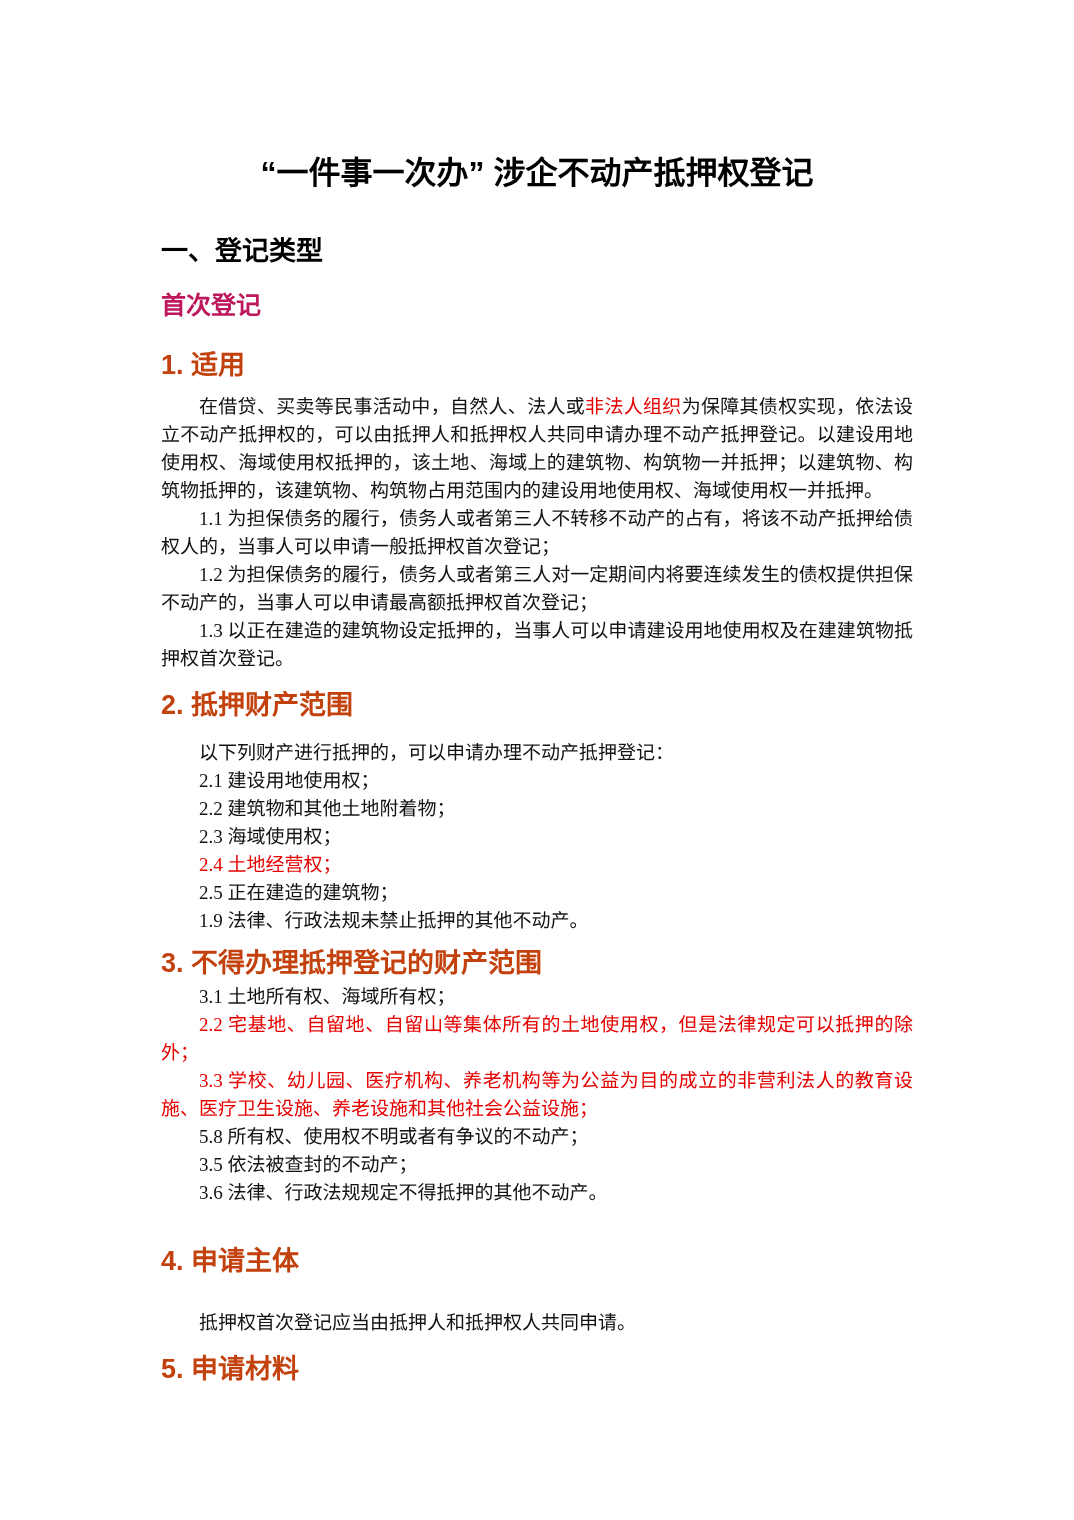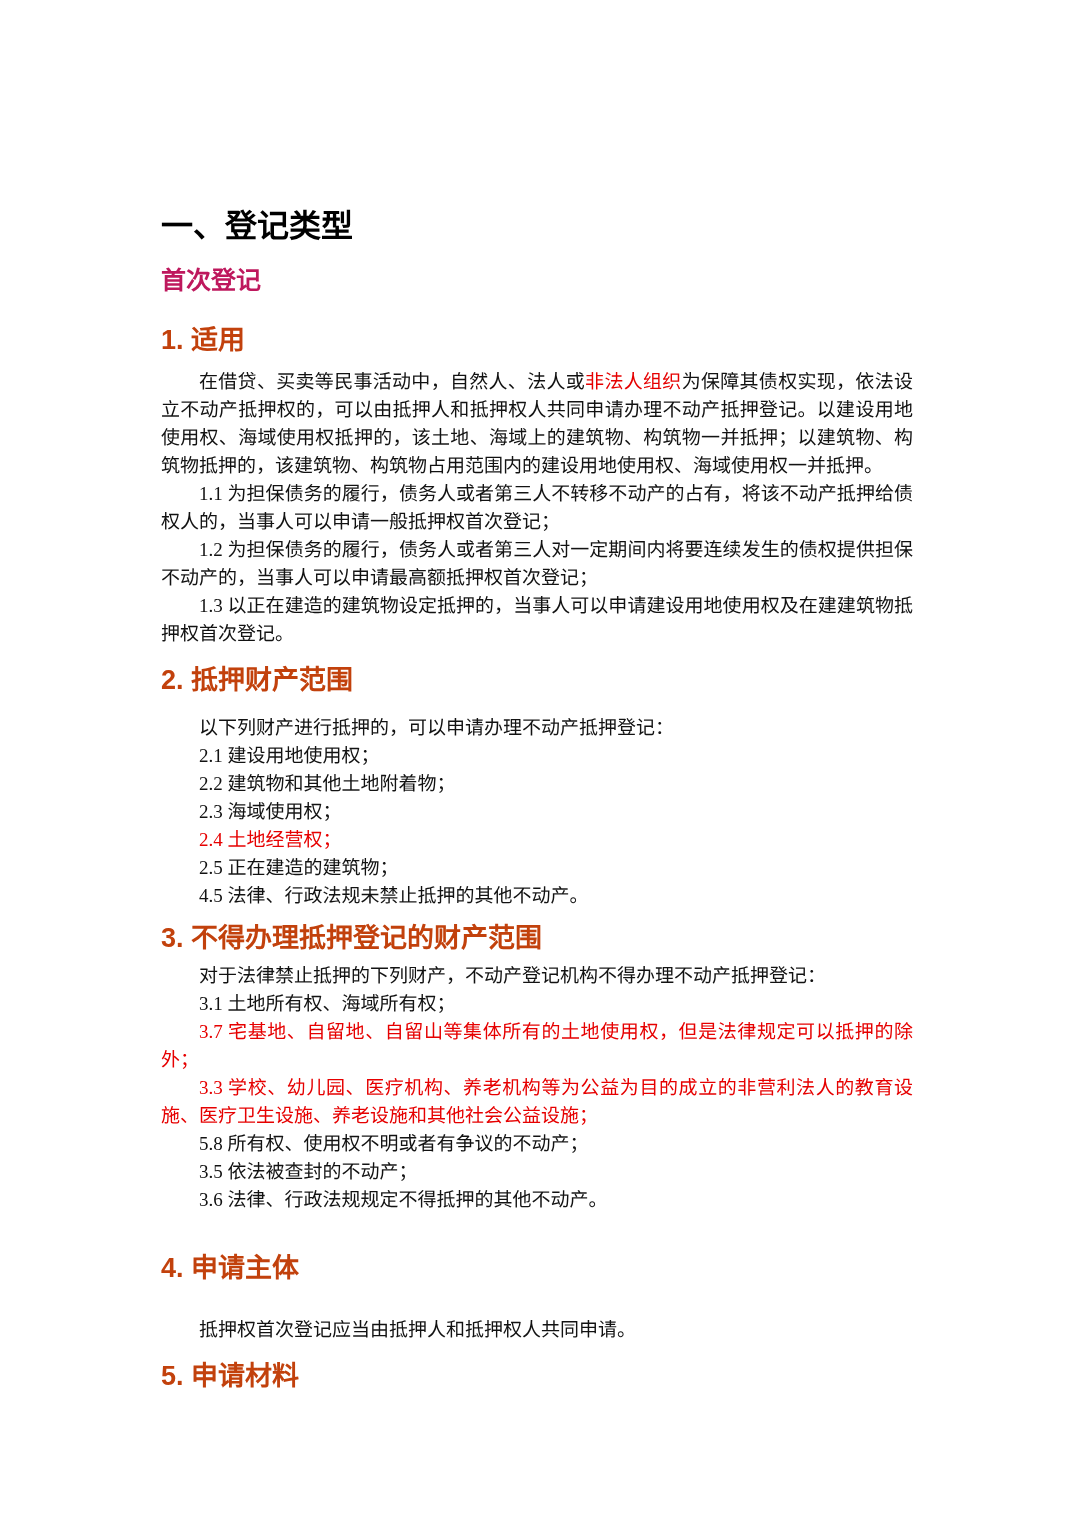--- a/index.html
+++ b/index.html
@@ -22,24 +22,24 @@
     font-weight: bold;
     font-size: 32px;
     line-height: 46px;
     color: #000000;
     text-align: center;
     margin: 0;
   }
   .h-level1 {
     font-family: "Liberation Sans", "DejaVu Sans", sans-serif;
     font-weight: bold;
-    font-size: 32px;
+    font-size: 27px;
     line-height: 38px;
     color: #000000;
-    margin: 57px 0 0 0;
+    margin: 36px 0 0 0;
   }
   .h-level2 {
     font-family: "Liberation Sans", "DejaVu Sans", sans-serif;
     font-weight: bold;
     font-size: 25px;
     line-height: 36px;
     color: #be185d;
     margin: 17px 0 0 0;
   }
   .h-num {
@@ -68,20 +68,21 @@
   .intro-after-heading { margin-top: 14px; }
   .intro-after-heading3 { margin-top: 4px; }
   .p-after-heading4 { margin-top: 28px; }
   .red { color: #e60000; }
 </style>
 </head>
 <body>
 
 <div class="page">
 
+  <h1 class="doc-title">“一件事一次办” 涉企不动产抵押权登记</h1>
 
   <h2 class="h-level1">一、登记类型</h2>
 
   <h3 class="h-level2">首次登记</h3>
 
   <section>
     <h4 class="h-num mt-22">1. 适用</h4>
     <p class="body-p first-after-heading"><span>在借贷、买卖等民事活动中，自然人、法人或</span><span class="red">非法人组织</span><span>为保障其债权实现，依法设立不动产抵押权的，可以由抵押人和抵押权人共同申请办理不动产抵押登记。以建设用地使用权、海域使用权抵押的，该土地、海域上的建筑物、构筑物一并抵押；以建筑物、构筑物抵押的，该建筑物、构筑物占用范围内的建设用地使用权、海域使用权一并抵押。</span></p>
     <p class="body-p">1.1 为担保债务的履行，债务人或者第三人不转移不动产的占有，将该不动产抵押给债权人的，当事人可以申请一般抵押权首次登记；</p>
     <p class="body-p">1.2 为担保债务的履行，债务人或者第三人对一定期间内将要连续发生的债权提供担保不动产的，当事人可以申请最高额抵押权首次登记；</p>
@@ -89,28 +90,27 @@
   </section>
 
   <section>
     <h4 class="h-num mt-12">2. 抵押财产范围</h4>
     <p class="body-p intro-after-heading">以下列财产进行抵押的，可以申请办理不动产抵押登记：</p>
     <p class="body-p">2.1 建设用地使用权；</p>
     <p class="body-p">2.2 建筑物和其他土地附着物；</p>
     <p class="body-p">2.3 海域使用权；</p>
     <p class="body-p red">2.4 土地经营权；</p>
     <p class="body-p">2.5 正在建造的建筑物；</p>
-    <p class="body-p">4.5 法律、行政法规未禁止抵押的其他不动产。</p>
+    <p class="body-p">1.9 法律、行政法规未禁止抵押的其他不动产。</p>
   </section>
 
   <section>
     <h4 class="h-num mt-8">3. 不得办理抵押登记的财产范围</h4>
-    <p class="body-p intro-after-heading3">对于法律禁止抵押的下列财产，不动产登记机构不得办理不动产抵押登记：</p>
     <p class="body-p">3.1 土地所有权、海域所有权；</p>
-    <p class="body-p red">3.7 宅基地、自留地、自留山等集体所有的土地使用权，但是法律规定可以抵押的除外；</p>
+    <p class="body-p red">2.2 宅基地、自留地、自留山等集体所有的土地使用权，但是法律规定可以抵押的除外；</p>
     <p class="body-p red">3.3 学校、幼儿园、医疗机构、养老机构等为公益为目的成立的非营利法人的教育设施、医疗卫生设施、养老设施和其他社会公益设施；</p>
     <p class="body-p">5.8 所有权、使用权不明或者有争议的不动产；</p>
     <p class="body-p">3.5 依法被查封的不动产；</p>
     <p class="body-p">3.6 法律、行政法规规定不得抵押的其他不动产。</p>
   </section>
 
   <section>
     <h4 class="h-num mt-34">4. 申请主体</h4>
     <p class="body-p p-after-heading4">抵押权首次登记应当由抵押人和抵押权人共同申请。</p>
   </section>

